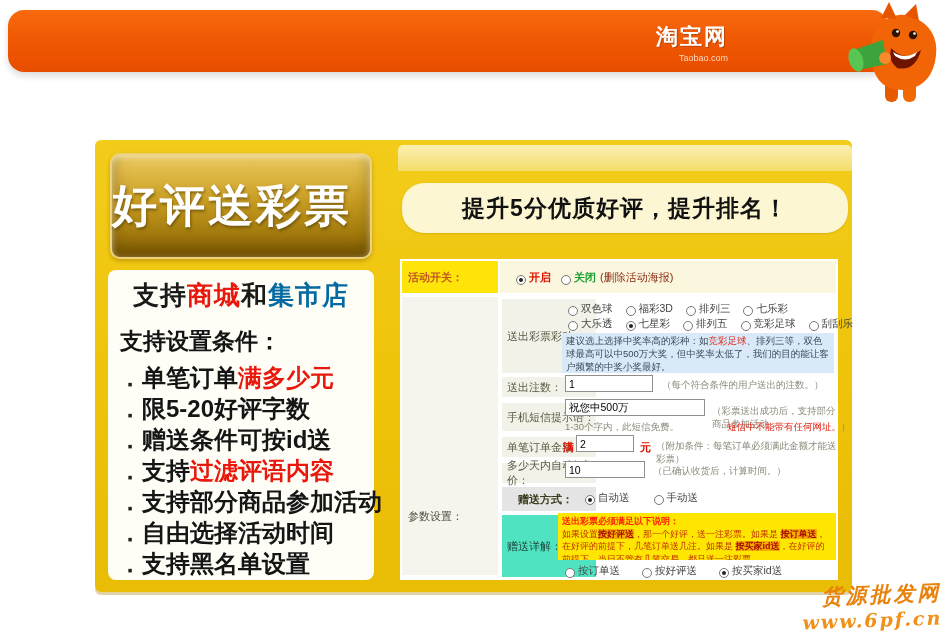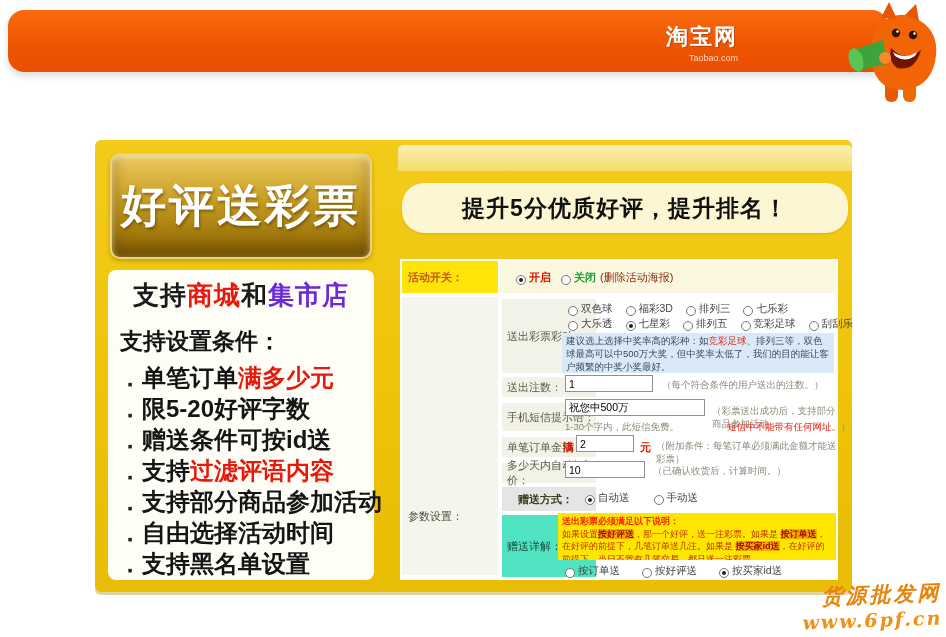--- a/index.html
+++ b/index.html
@@ -3,49 +3,49 @@
 <meta charset="utf-8">
 <style>
   * { margin:0; padding:0; box-sizing:border-box; }
   body { background:#fff; font-family:"Liberation Sans", sans-serif; }
   .page { position:relative; width:946px; height:637px; background:#ffffff; overflow:hidden; }
 
   
   .header-bar { position:absolute; left:8px; top:10px; width:880px; height:62px;
     background:linear-gradient(180deg,#F76A0E 0%,#EF5602 55%,#E84E00 100%);
     border-radius:16px; box-shadow:0 4px 7px rgba(0,0,0,.14); }
-  .brand { position:absolute; right:150px; top:12px; text-align:right; color:#fff; }
+  .brand { position:absolute; right:160px; top:12px; text-align:right; color:#fff; }
   .brand-cn { font-size:22px; font-weight:bold; letter-spacing:2px; text-shadow:1px 1px 0 rgba(120,40,0,.4); }
   .brand-en { font-size:9px; color:#FFD9BF; margin-top:1px; }
   .mascot { position:absolute; left:845px; top:0px; width:101px; height:105px; }
 
   
   .panel { position:absolute; left:95px; top:140px; width:757px; height:452px;
     background:linear-gradient(180deg,#F3CC1B 0%,#EEC309 55%,#E9BC05 100%);
     border-radius:6px; box-shadow:0 3px 0 rgba(170,130,0,.35); }
 
   
   .title-box { position:absolute; left:110px; top:153px; width:262px; height:106px;
     background:linear-gradient(180deg,#EDCB60 0%,#C79C21 45%,#8A6400 100%);
     border:2px solid #EDD27C; border-radius:10px;
     box-shadow:inset 0 2px 6px rgba(255,255,255,.55), inset 0 -10px 16px rgba(80,55,0,.5), 0 2px 4px rgba(120,90,0,.4);
-    display:flex; align-items:center; justify-content:center; }
+    display:flex; align-items:center; justify-content:flex-start; }
   .title-box span { color:#fff; font-size:45px; font-weight:bold; letter-spacing:3px;
     text-shadow:1px 2px 3px rgba(60,40,0,.5); }
 
   .white-box { position:absolute; left:108px; top:270px; width:266px; height:310px;
     background:#FFFEF6; border-radius:8px; }
   .subtitle { position:absolute; left:0; top:8px; width:100%; text-align:center;
     font-size:26px; font-weight:bold; letter-spacing:1px; }
   .conditions-title { position:absolute; left:12px; top:56px; font-size:23px; font-weight:bold; color:#141414; }
   .left-list { position:absolute; left:10px; top:92px; }
   .left-item { font-size:24px; font-weight:bold; color:#151515; line-height:31px; white-space:nowrap; }
   .left-item::before { content:"．"; font-weight:bold; color:#222; }
   .red-t { color:#E8180C; }
-  .green-t { color:#6d28d9; }
+  .green-t { color:#0369a1; }
   .black-t { color:#1A1A1A; }
 
   
   .tab-strip { position:absolute; left:398px; top:145px; width:454px; height:26px;
     background:linear-gradient(180deg,#FBF0B2 0%,#F4DC6B 100%); border-radius:5px 5px 0 0; }
   .headline-bar { position:absolute; left:402px; top:183px; width:446px; height:50px;
     background:#FCF6D2; display:flex; align-items:center; justify-content:center;
     box-shadow:0 1px 2px rgba(150,110,0,.25);border-radius:22px; }
   .headline-bar span { font-size:23px; font-weight:bold; color:#111; letter-spacing:1px; }
 

